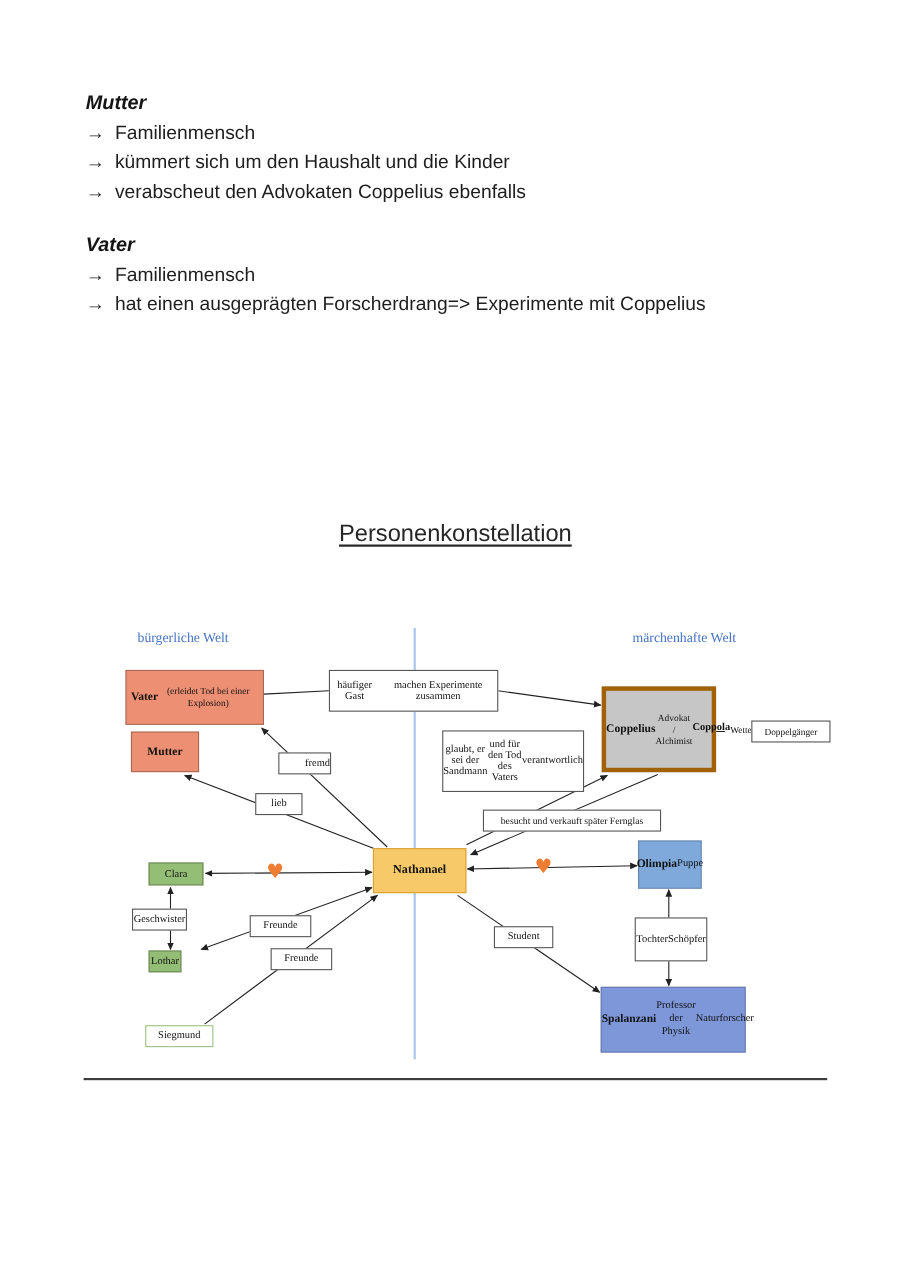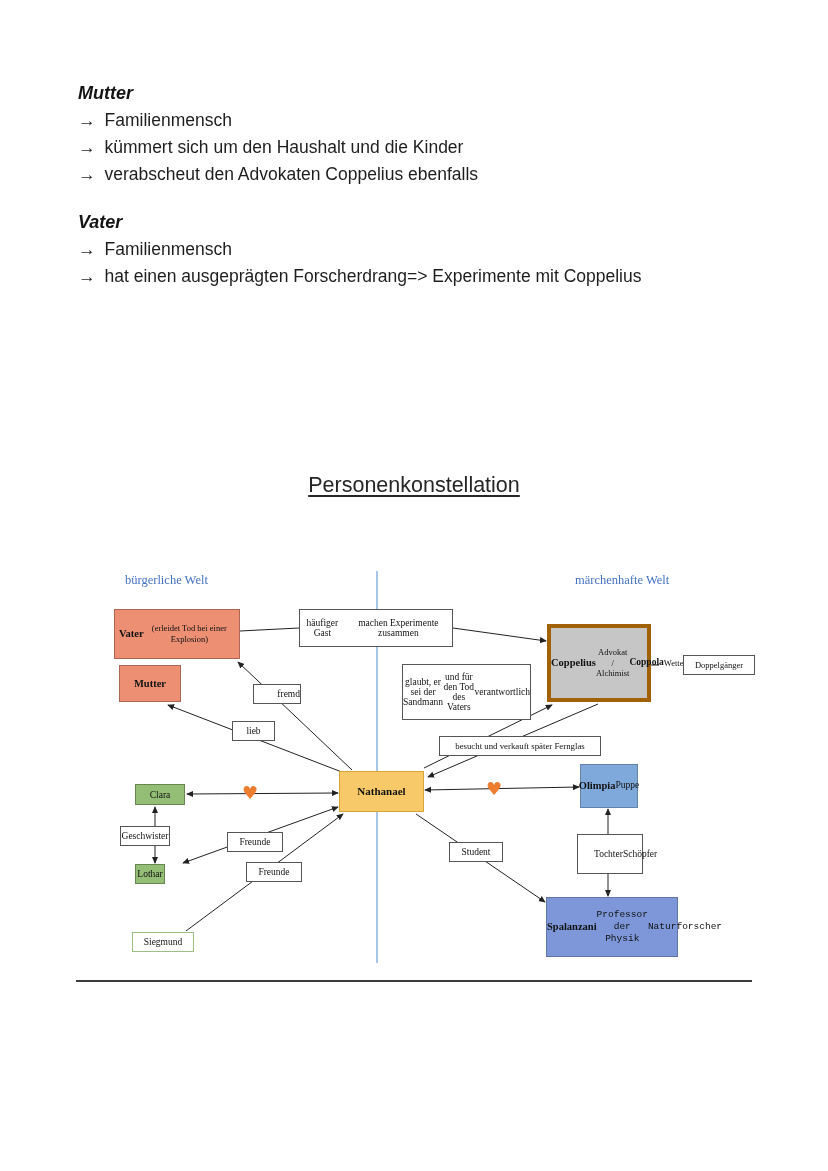--- a/index.html
+++ b/index.html
@@ -44,24 +44,24 @@
   .nathanael { left:339px; top:206px; width:85px; height:41px; background:var(--yellow,#f8c968); border:1px solid #d8a436; }
   .nathanael .nname { font-size:11px; }
   .olimpia { left:580px; top:199px; width:58px; height:44px; background:var(--olimpia-blue,#7fa8db); border:1px solid rgba(0,0,0,0.22); }
   .olimpia .nsub { font-size:9.5px; }
   .clara { left:135px; top:219px; width:50px; height:21px; background:var(--green,#94bd75); border:1px solid rgba(0,0,0,0.3); font-size:9.5px; }
   .geschwister { left:120px; top:261px; width:50px; height:20px; }
   .lothar { left:135px; top:299px; width:30px; height:20px; background:var(--green,#94bd75); border:1px solid rgba(0,0,0,0.3); font-size:9.5px; }
   .freunde1 { left:227px; top:267px; width:56px; height:20px; }
   .freunde2 { left:246px; top:297px; width:56px; height:20px; }
   .student { left:449px; top:277px; width:54px; height:20px; }
-  .tochter { left:577px; top:269px; width:66px; height:40px; justify-content:flex-start; padding:2px 16px; }
+  .tochter { left:577px; top:269px; width:66px; height:40px; justify-content:center; padding:2px 16px; }
   .siegmund { left:132px; top:367px; width:62px; height:20px; background:#fff; border:1px solid var(--siegmund-border,#9cc083); font-size:9.5px; }
   .spalanzani { left:546px; top:332px; width:132px; height:60px; background:var(--spalanzani-blue,#7d97d9); border:1px solid rgba(0,0,0,0.22); justify-content:space-around; padding:2px 0; }
-  .spalanzani .nsub { font-size:9.5px;font-family:Liberation Mono, monospace; }
+  .spalanzani .nsub { font-size:9.5px; }
 
   .heart { position:absolute; z-index:3; font-size:18px; line-height:16px; color:var(--heart-orange,#ed7d31); font-family:"DejaVu Sans", sans-serif; }
   .heart1 { left:242px; top:220px; }
   .heart2 { left:486px; top:216px; }
 
   .bottom-rule { position:absolute; left:76px; top:980px; width:676px; height:2px; background:#3c3c3c; }
 </style>
 </head>
 <body>
 

